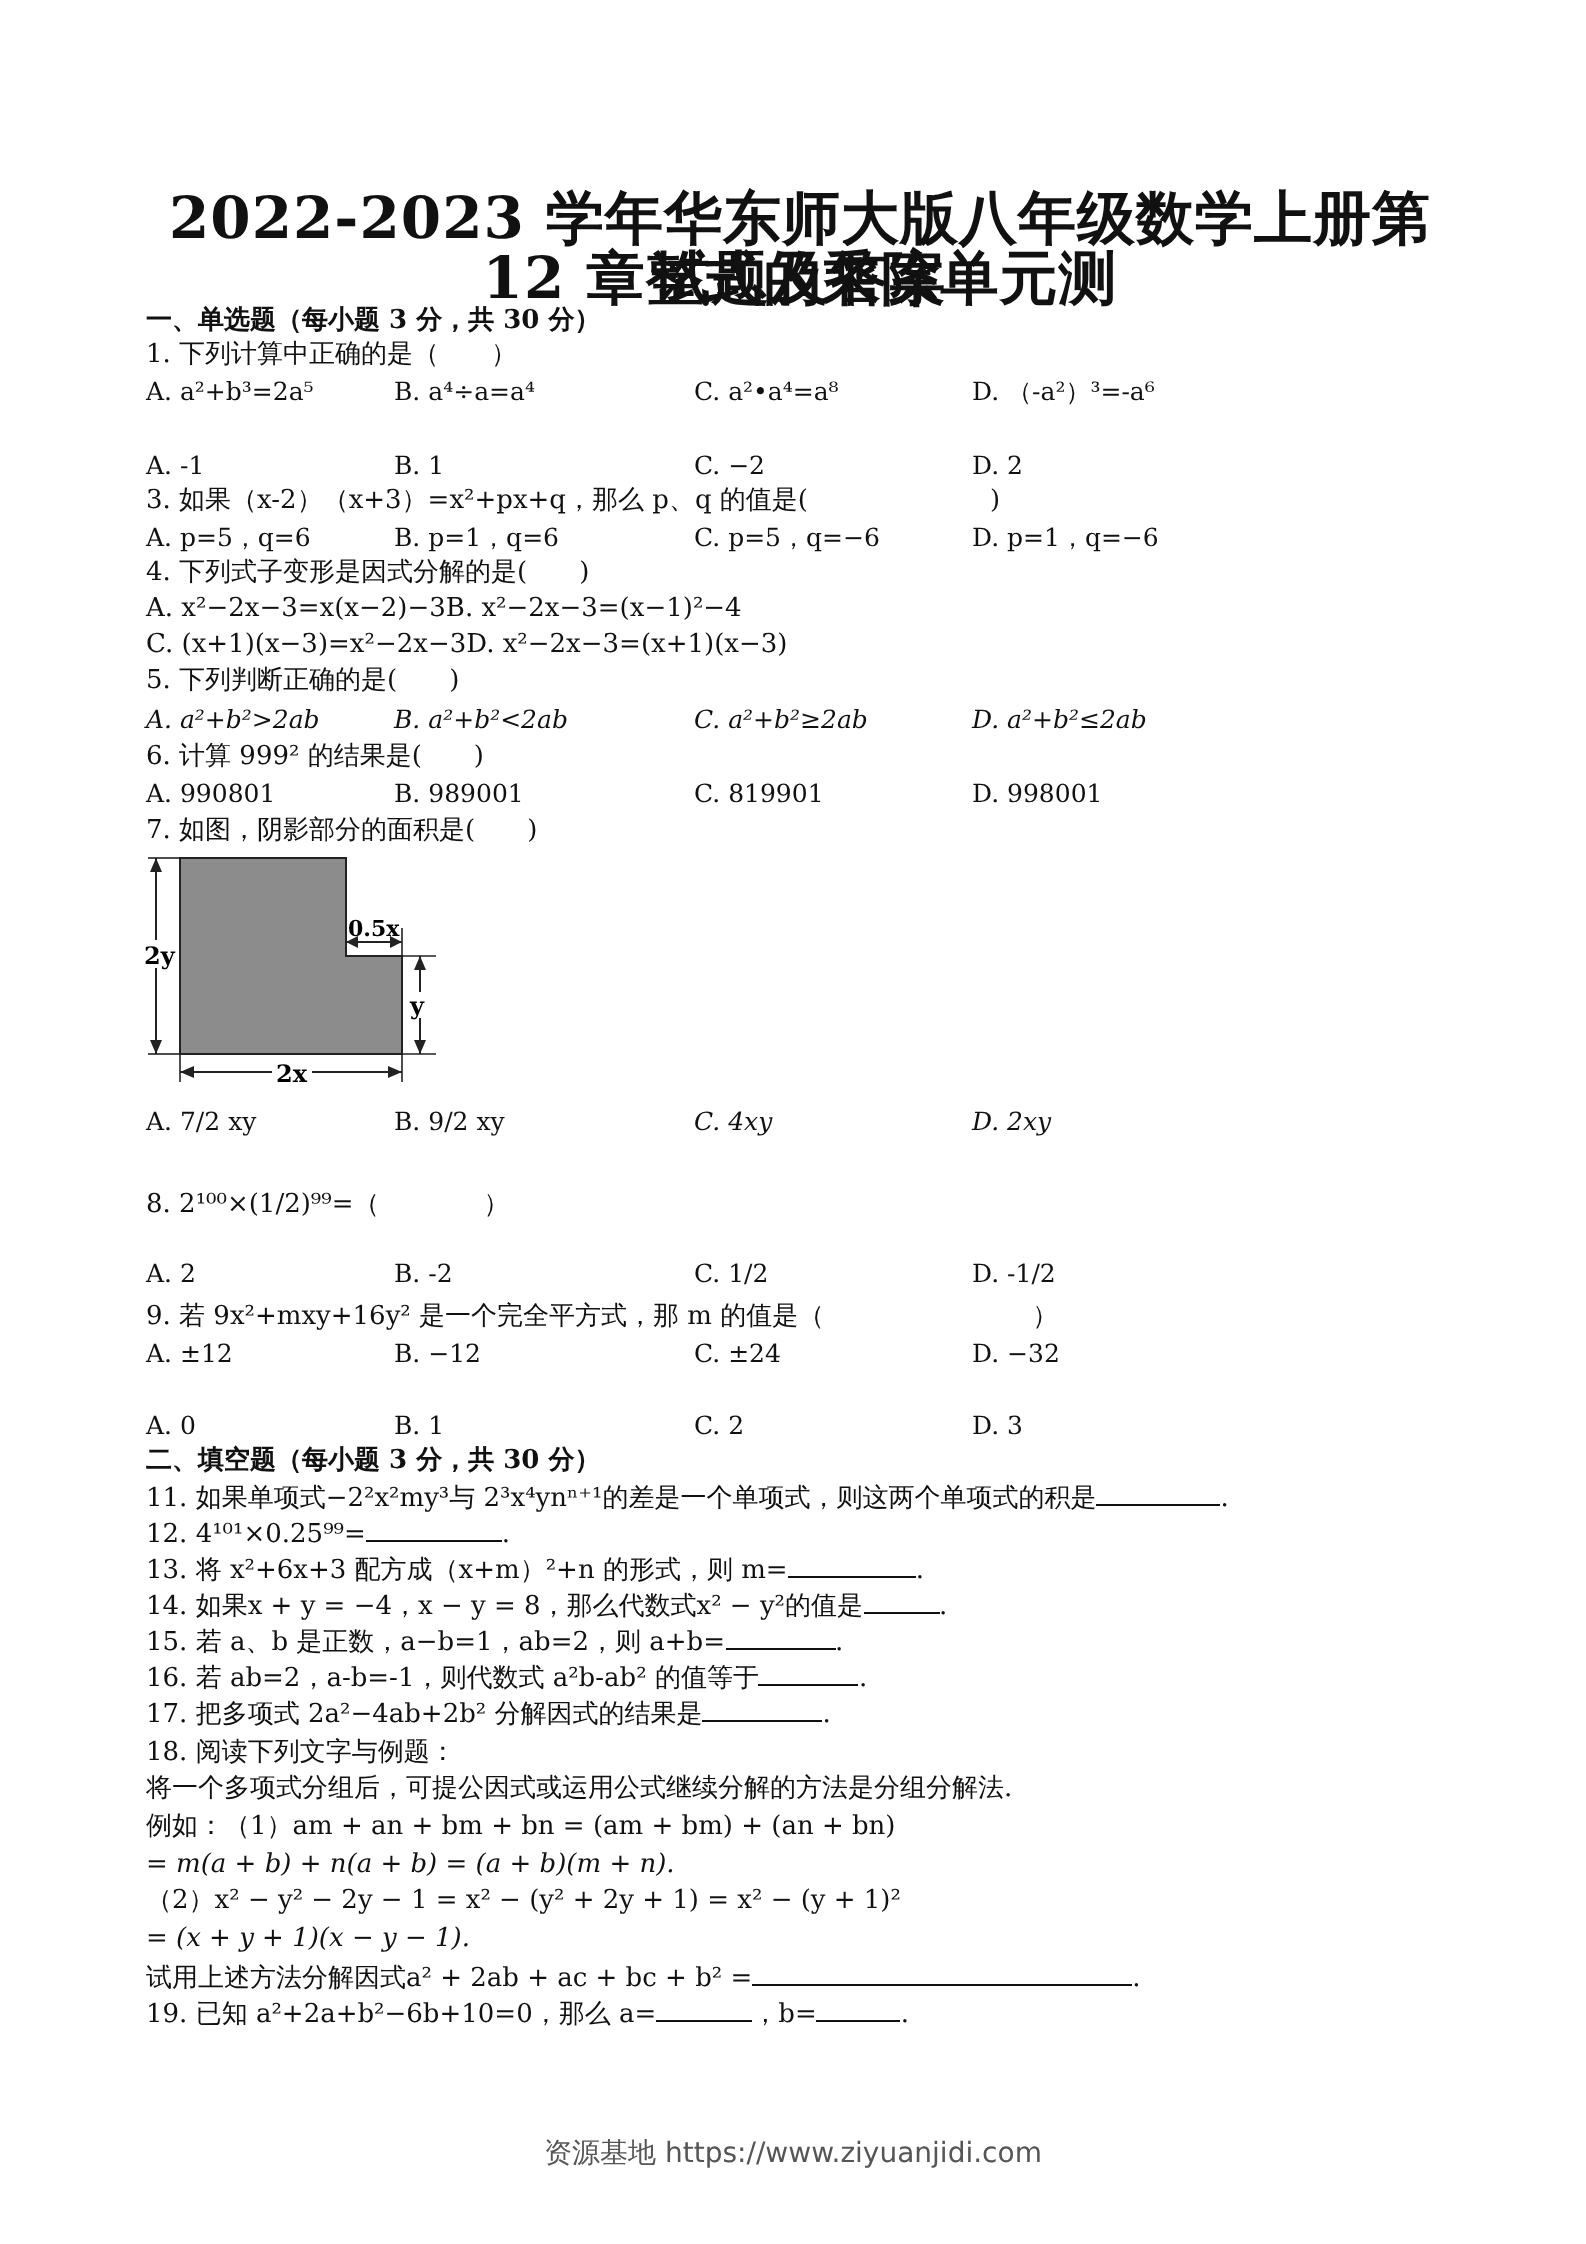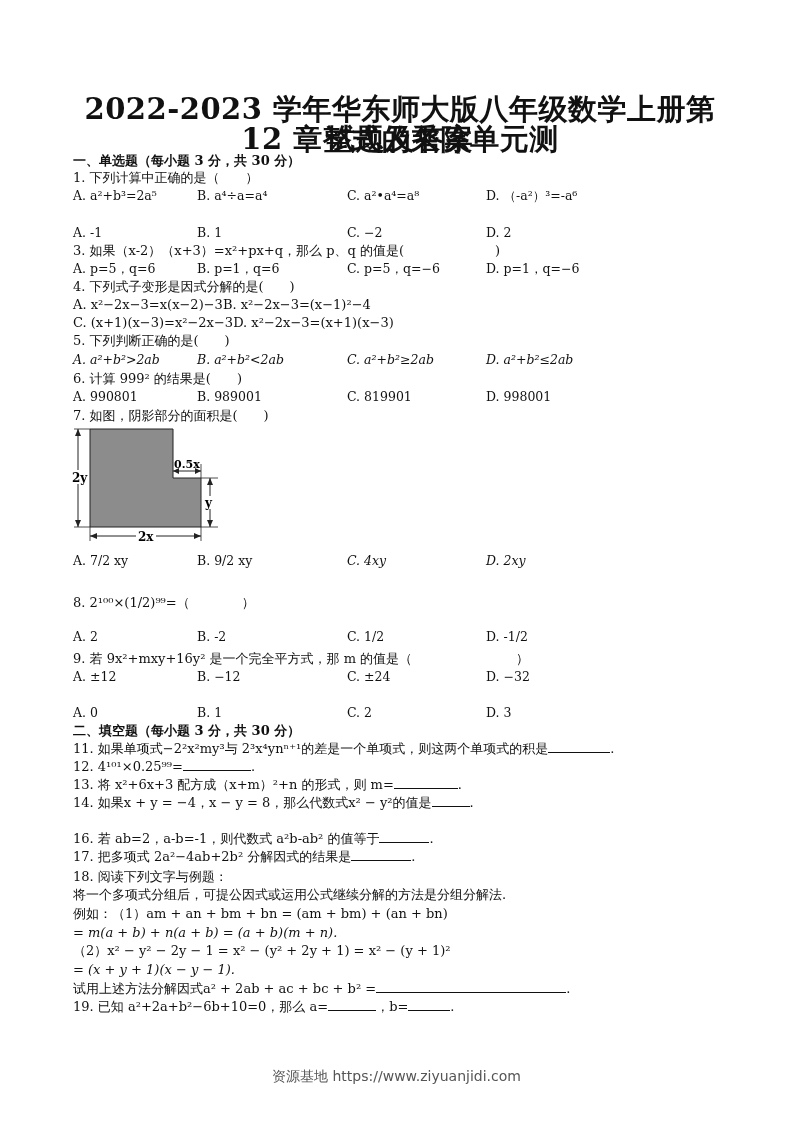--- a/index.html
+++ b/index.html
@@ -148,20 +148,23 @@
   </div>
   <div class="line" style="top:758px;">
     <span>12.</span> <span>4¹⁰¹×0.25⁹⁹=</span><span class="blank" style="width:68px;"></span><span>.</span>
   </div>
   <div class="line" style="top:776px;">
     <span>13.</span> <span>将 x²+6x+3 配方成（x+m）²+n 的形式，则 m=</span><span class="blank" style="width:64px;"></span><span>.</span>
   </div>
   <div class="line" style="top:794px;">
     <span>14.</span> <span>如果x + y = −4，x − y = 8，那么代数式x² − y²的值是</span><span class="blank" style="width:38px;"></span><span>.</span>
   </div>
+  <div class="line" style="top:812px;">
+    <span>15.</span> <span>若 a、b 是正数，a−b=1，ab=2，则 a+b=</span><span class="blank" style="width:55px;"></span><span>.</span>
+  </div>
   <div class="line" style="top:830px;">
     <span>16.</span> <span>若 ab=2，a-b=-1，则代数式 a²b-ab² 的值等于</span><span class="blank" style="width:50px;"></span><span>.</span>
   </div>
   <div class="line" style="top:848px;">
     <span>17.</span> <span>把多项式 2a²−4ab+2b² 分解因式的结果是</span><span class="blank" style="width:60px;"></span><span>.</span>
   </div>
   <div class="line" style="top:868px;">
     <span>18.</span> <span>阅读下列文字与例题：</span>
   </div>
   <div class="line" style="top:886px;">将一个多项式分组后，可提公因式或运用公式继续分解的方法是分组分解法.</div>

